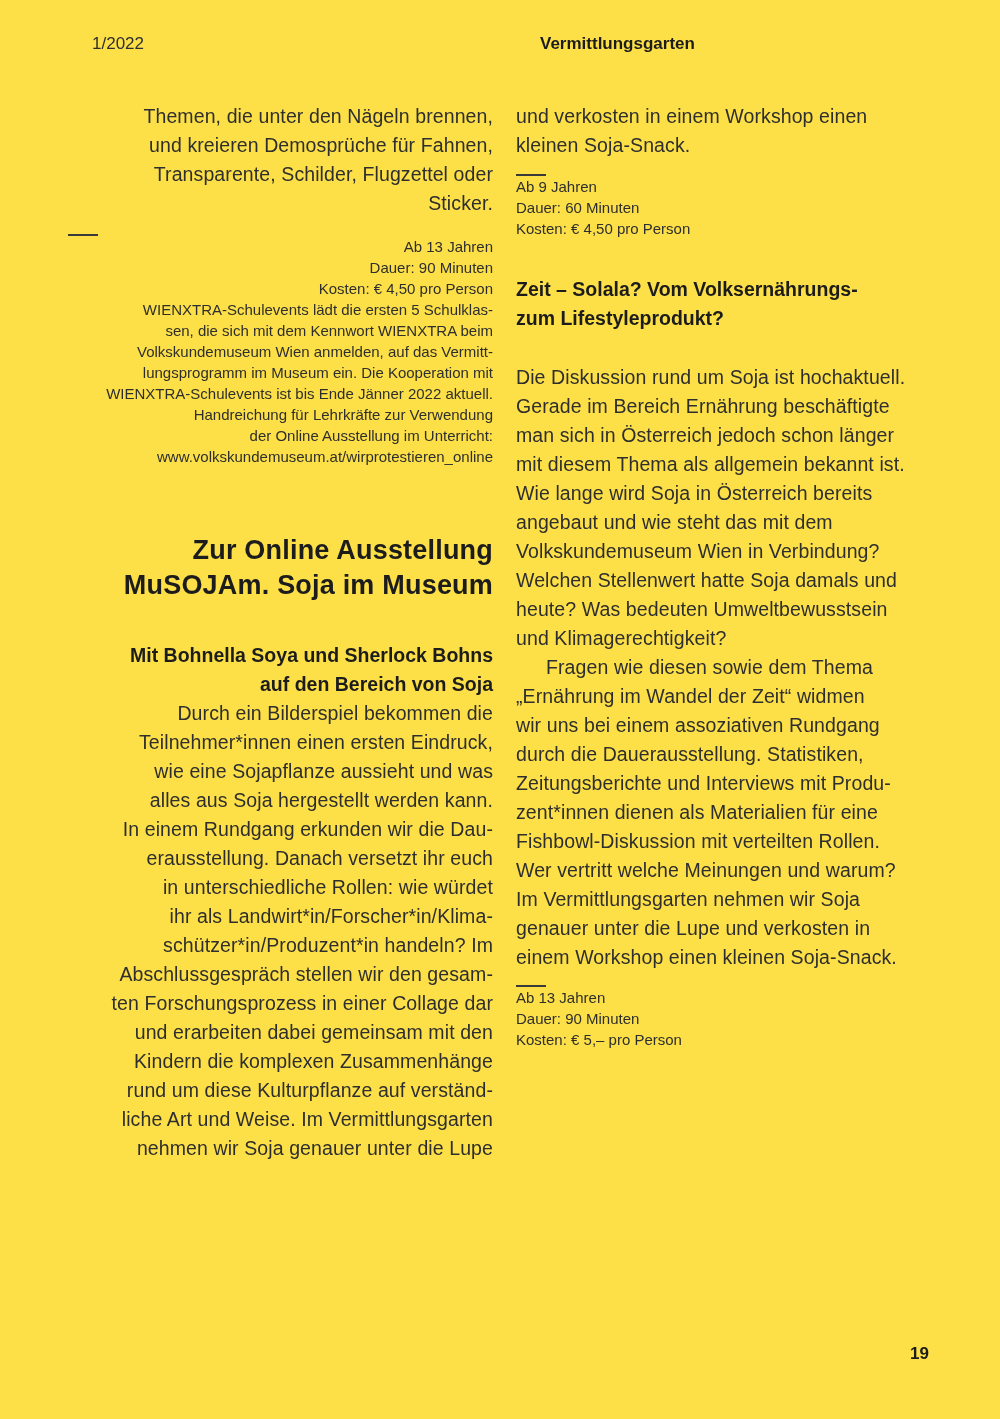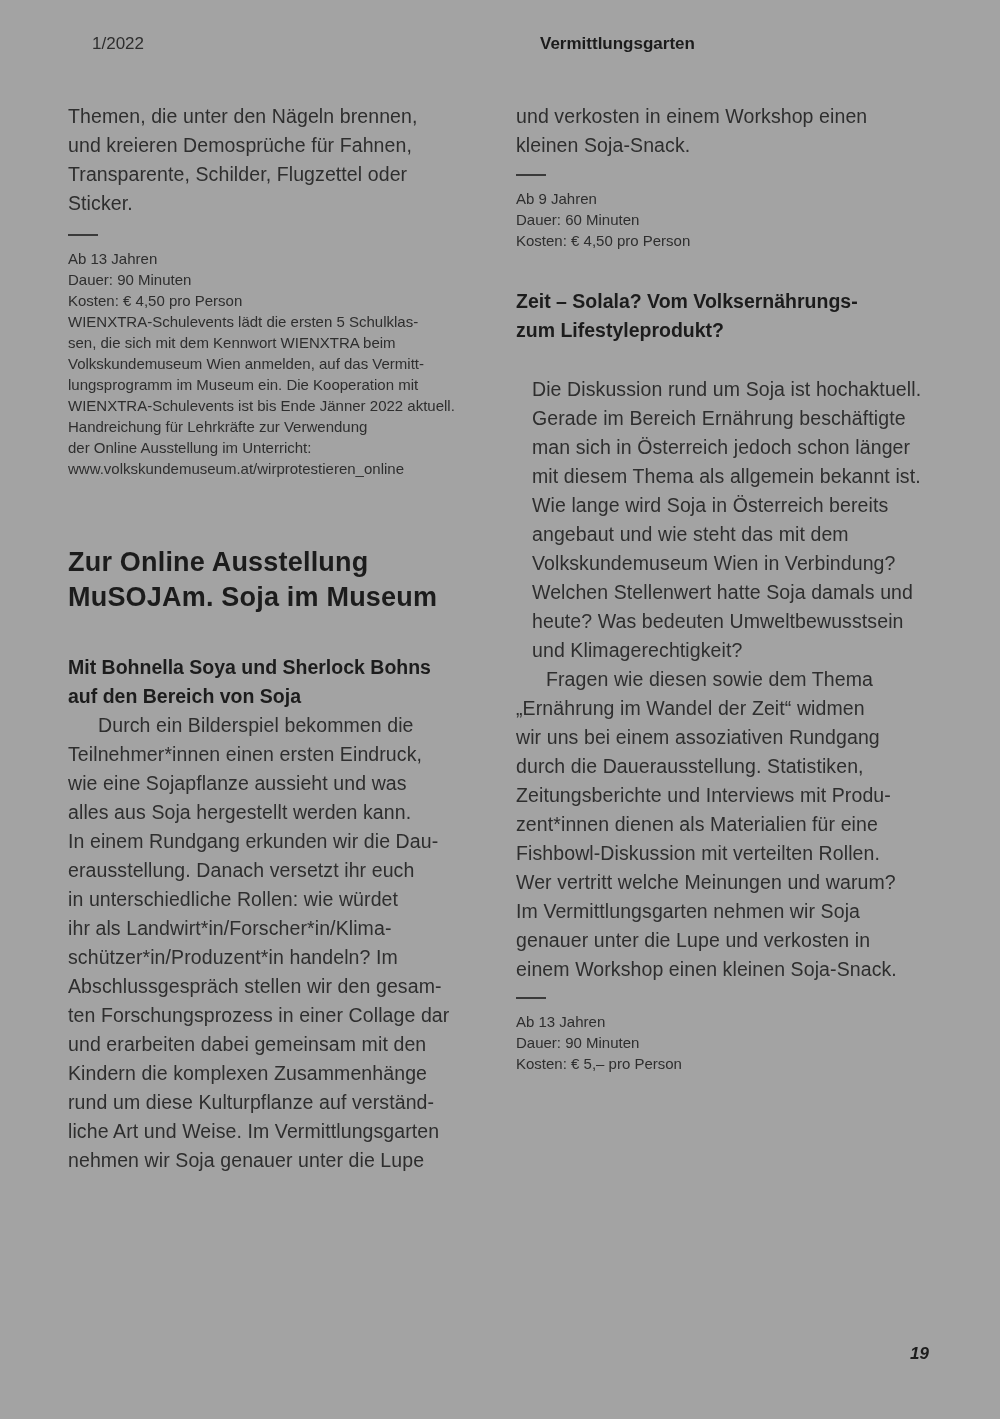--- a/index.html
+++ b/index.html
@@ -7,21 +7,21 @@
   body {
     background: #ffffff;
     font-family: "Liberation Sans", "DejaVu Sans", sans-serif;
     color: #2e2e2e;
     -webkit-font-smoothing: antialiased;
   }
   .page {
     position: relative;
     width: 1000px;
     height: 1419px;
-    background: #a3a3a3;
+    background: #fde047;
     overflow: hidden;
   }
   .preline { white-space: pre-line; }
 
   .issue {
     position: absolute;
     left: 92px; top: 33px;
     font-size: 17px;
     line-height: 22px;
     color: #2e2e2e;
@@ -29,35 +29,35 @@
   .section-header {
     position: absolute;
     left: 540px; top: 33px;
     font-size: 17px;
     line-height: 22px;
     font-weight: 700;
     color: #1c1c1c;
   }
 
   .col { position: absolute; top: 102px; }
-  .col-left  { left: 68px;  width: 425px; }
+  .col-left  { left: 68px;  width: 425px; text-align: right; }
   .col-right { left: 516px; width: 440px; }
 
   .body-text {
     font-size: 19.5px;
     line-height: 29px;
     letter-spacing: 0.1px;
     margin: 0;
   }
   .meta-text {
     font-size: 15px;
     line-height: 21px;
     margin: 0;
   }
-  .meta-block { margin-top: 12px; }
+  .meta-block { }
   .meta-line { margin: 0; }
 
   .divider {
     width: 30px;
     height: 0;
     border: none;
     border-top: 2px solid #3a3a3a;
     margin: 0;
   }
   .divider-1 { margin-top: 16px; }
@@ -80,36 +80,35 @@
     color: #1c1c1c;
   }
   .para-heading {
     margin: 36px 0 0 0;
     font-size: 19.5px;
     line-height: 29px;
     font-weight: 700;
     color: #1c1c1c;
   }
   .mt-26 { margin-top: 26px; }
-  .mt-30 { margin-top: 30px; margin-left: 16px; }
+  .mt-30 { margin-top: 30px; }
   .indent { text-indent: 30px; }
 
   .link {
     color: #2e2e2e;
     text-decoration: none;
     cursor: pointer;
   }
 
   .page-number {
     position: absolute;
     left: 910px; top: 1344px;
     font-size: 17px;
     font-weight: 700;
     color: #1c1c1c;
-    font-style: italic;
   }
 </style>
 </head>
 <body>
 
 <div class="page">
 
   <div class="issue">1/2022</div>
   <div class="section-header">Vermittlungsgarten</div>
 

